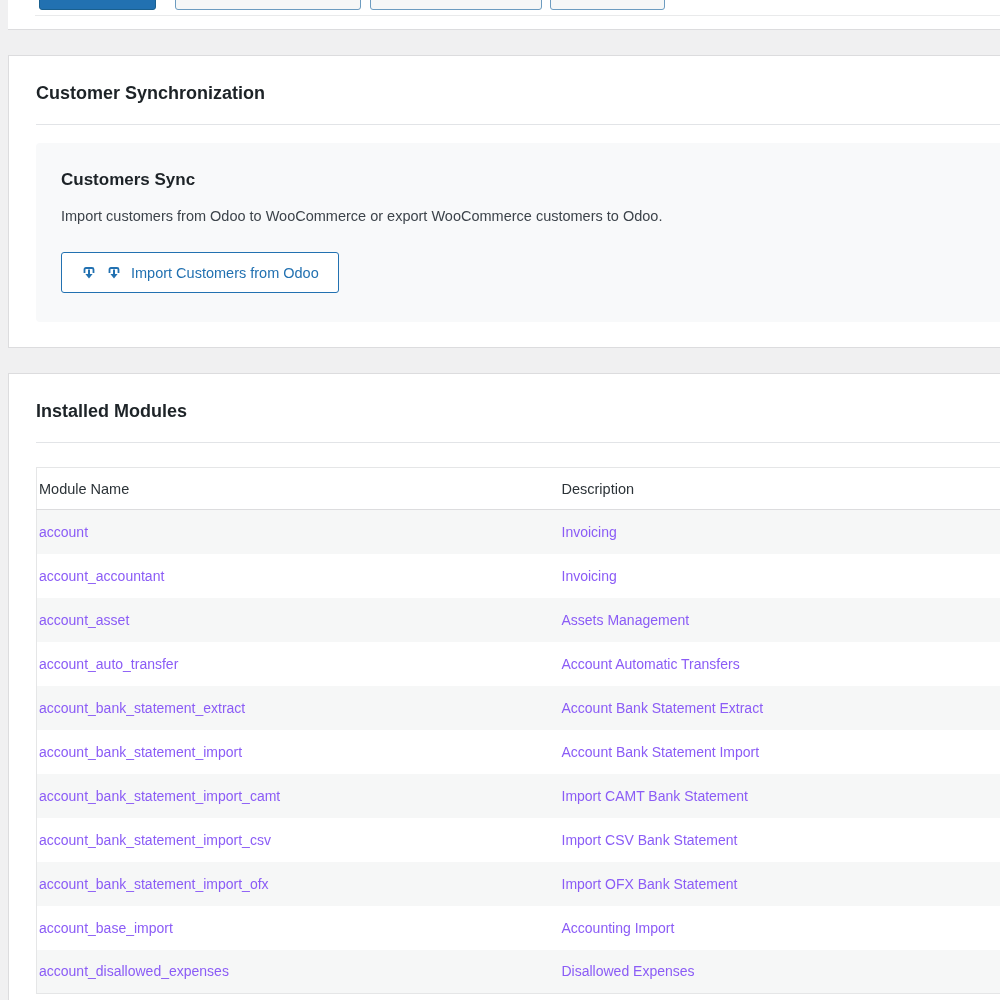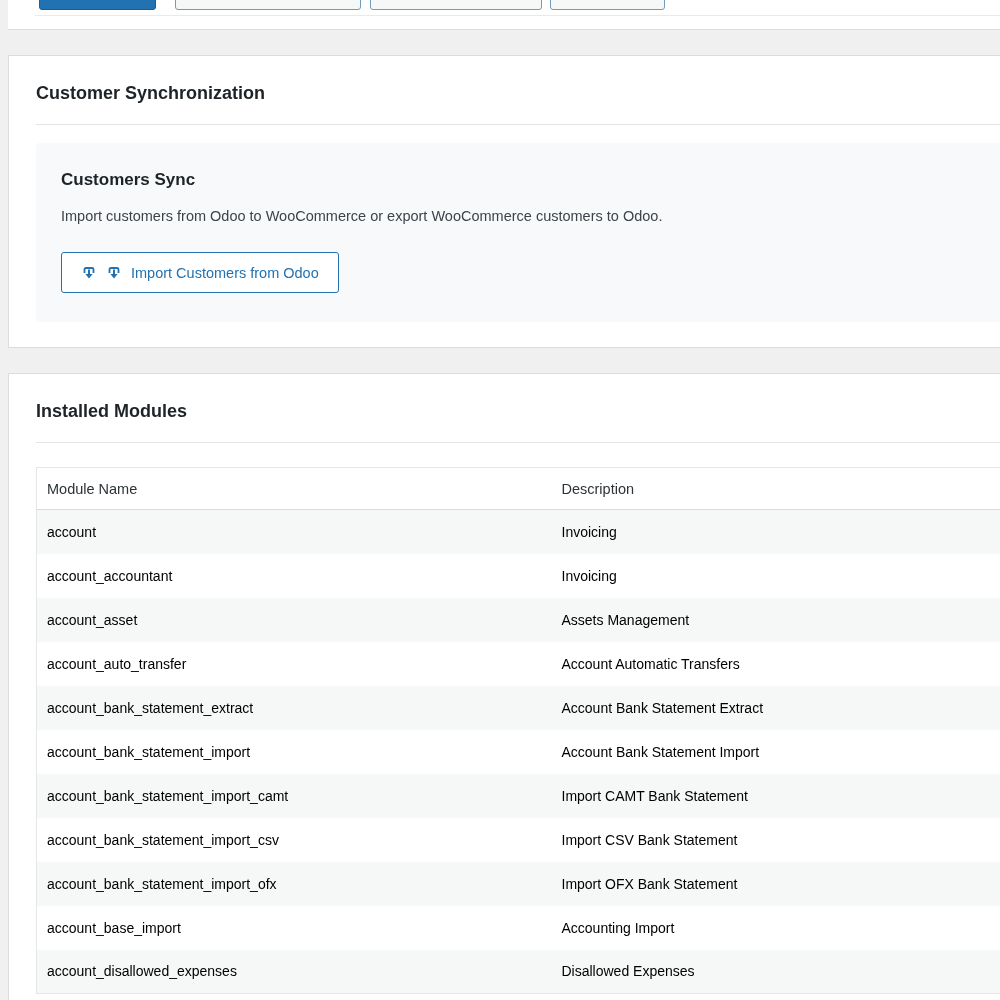--- a/index.html
+++ b/index.html
@@ -73,23 +73,23 @@
     margin: 24px 0 0 27px; width: 993px;
     border-collapse: collapse;
     border: 1px solid #e5e6e7;
     font-size: 14px;
   }
   table.modules th {
     height: 42px; text-align: left; font-weight: 400;
     color: #2c3338; font-size: 14.5px;
     background: #fff; border-bottom: 1px solid #dcdcde;
   }
-  table.modules td { height: 44px; color: #000000; }
+  table.modules td { height: 44px; color: #8b5cf6; }
   table.modules th:first-child, table.modules td:first-child {
-    width: 525px; padding-left: 10px; margin-left: 36px;
+    width: 525px; padding-left: 2px; margin-left: 36px;
   }
   table.modules tbody tr:nth-child(odd) { background: #f6f7f7; }
   table.modules tbody tr:nth-child(even) { background: #fff; }
 </style>
 </head>
 <body>
 
 <div class="top-strip">
   <div class="tabs">
     <button class="tab active"></button>

